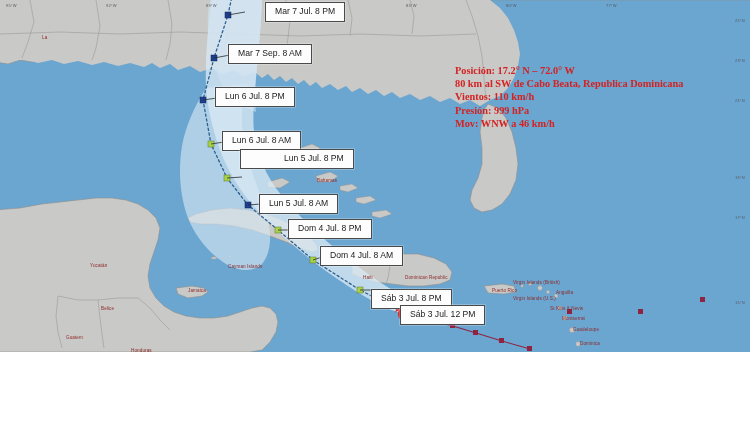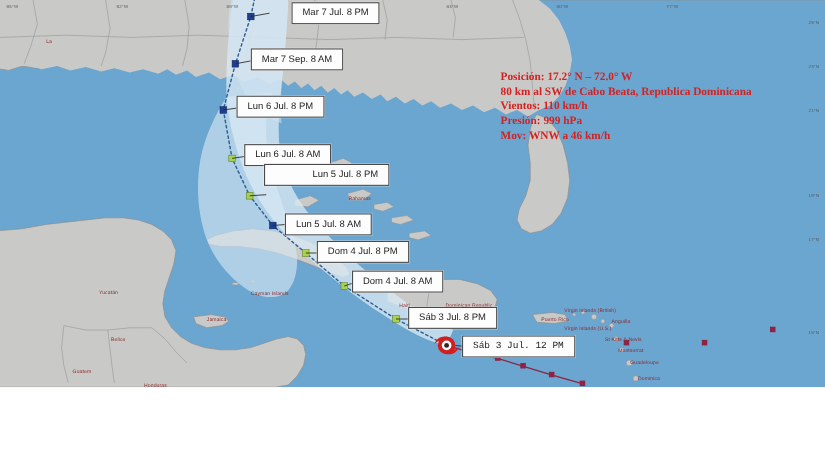--- a/index.html
+++ b/index.html
@@ -292,22 +292,22 @@
 
     <div id="callouts">
         <div class="callout" style="left: 243px; top: 2px; margin-left: 22px;">Mar 7 Jul. 8 PM</div>
         <div class="callout" style="left: 228px; top: 44px;">Mar 7 Sep. 8 AM</div>
         <div class="callout" style="left: 215px; top: 87px;">Lun 6 Jul. 8 PM</div>
         <div class="callout" style="left: 222px; top: 131px; text-align: right;">Lun 6 Jul. 8 AM</div>
         <div class="callout" style="left: 240px; top: 149px; padding-left: 43px;">Lun 5 Jul. 8 PM</div>
         <div class="callout" style="left: 259px; top: 194px;">Lun 5 Jul. 8 AM</div>
         <div class="callout" style="left: 288px; top: 219px;">Dom 4 Jul. 8 PM</div>
         <div class="callout" style="left: 320px; top: 246px;">Dom 4 Jul. 8 AM</div>
-        <div class="callout" style="left: 371px; top: 279px;">Sáb 3 Jul. 8 PM</div>
-        <div class="callout" style="left: 420px; top: 305px; font-family: Liberation Mono, monospace;">Sáb 3 Jul. 12 PM</div>
+        <div class="callout" style="left: 371px; top: 289px;">Sáb 3 Jul. 8 PM</div>
+        <div class="callout" style="left: 400px; top: 305px;">Sáb 3 Jul. 12 PM</div>
       </div>
 
     <div id="infobox">
       <div class="line">Posición: 17.2° N – 72.0° W</div>
       <div class="line">80 km al SW de Cabo Beata, Republica Dominicana</div>
       <div class="line">Vientos: 110 km/h</div>
       <div class="line">Presión: 999 hPa</div>
       <div class="line">Mov: WNW a 46 km/h</div>
     </div>
   </div>

